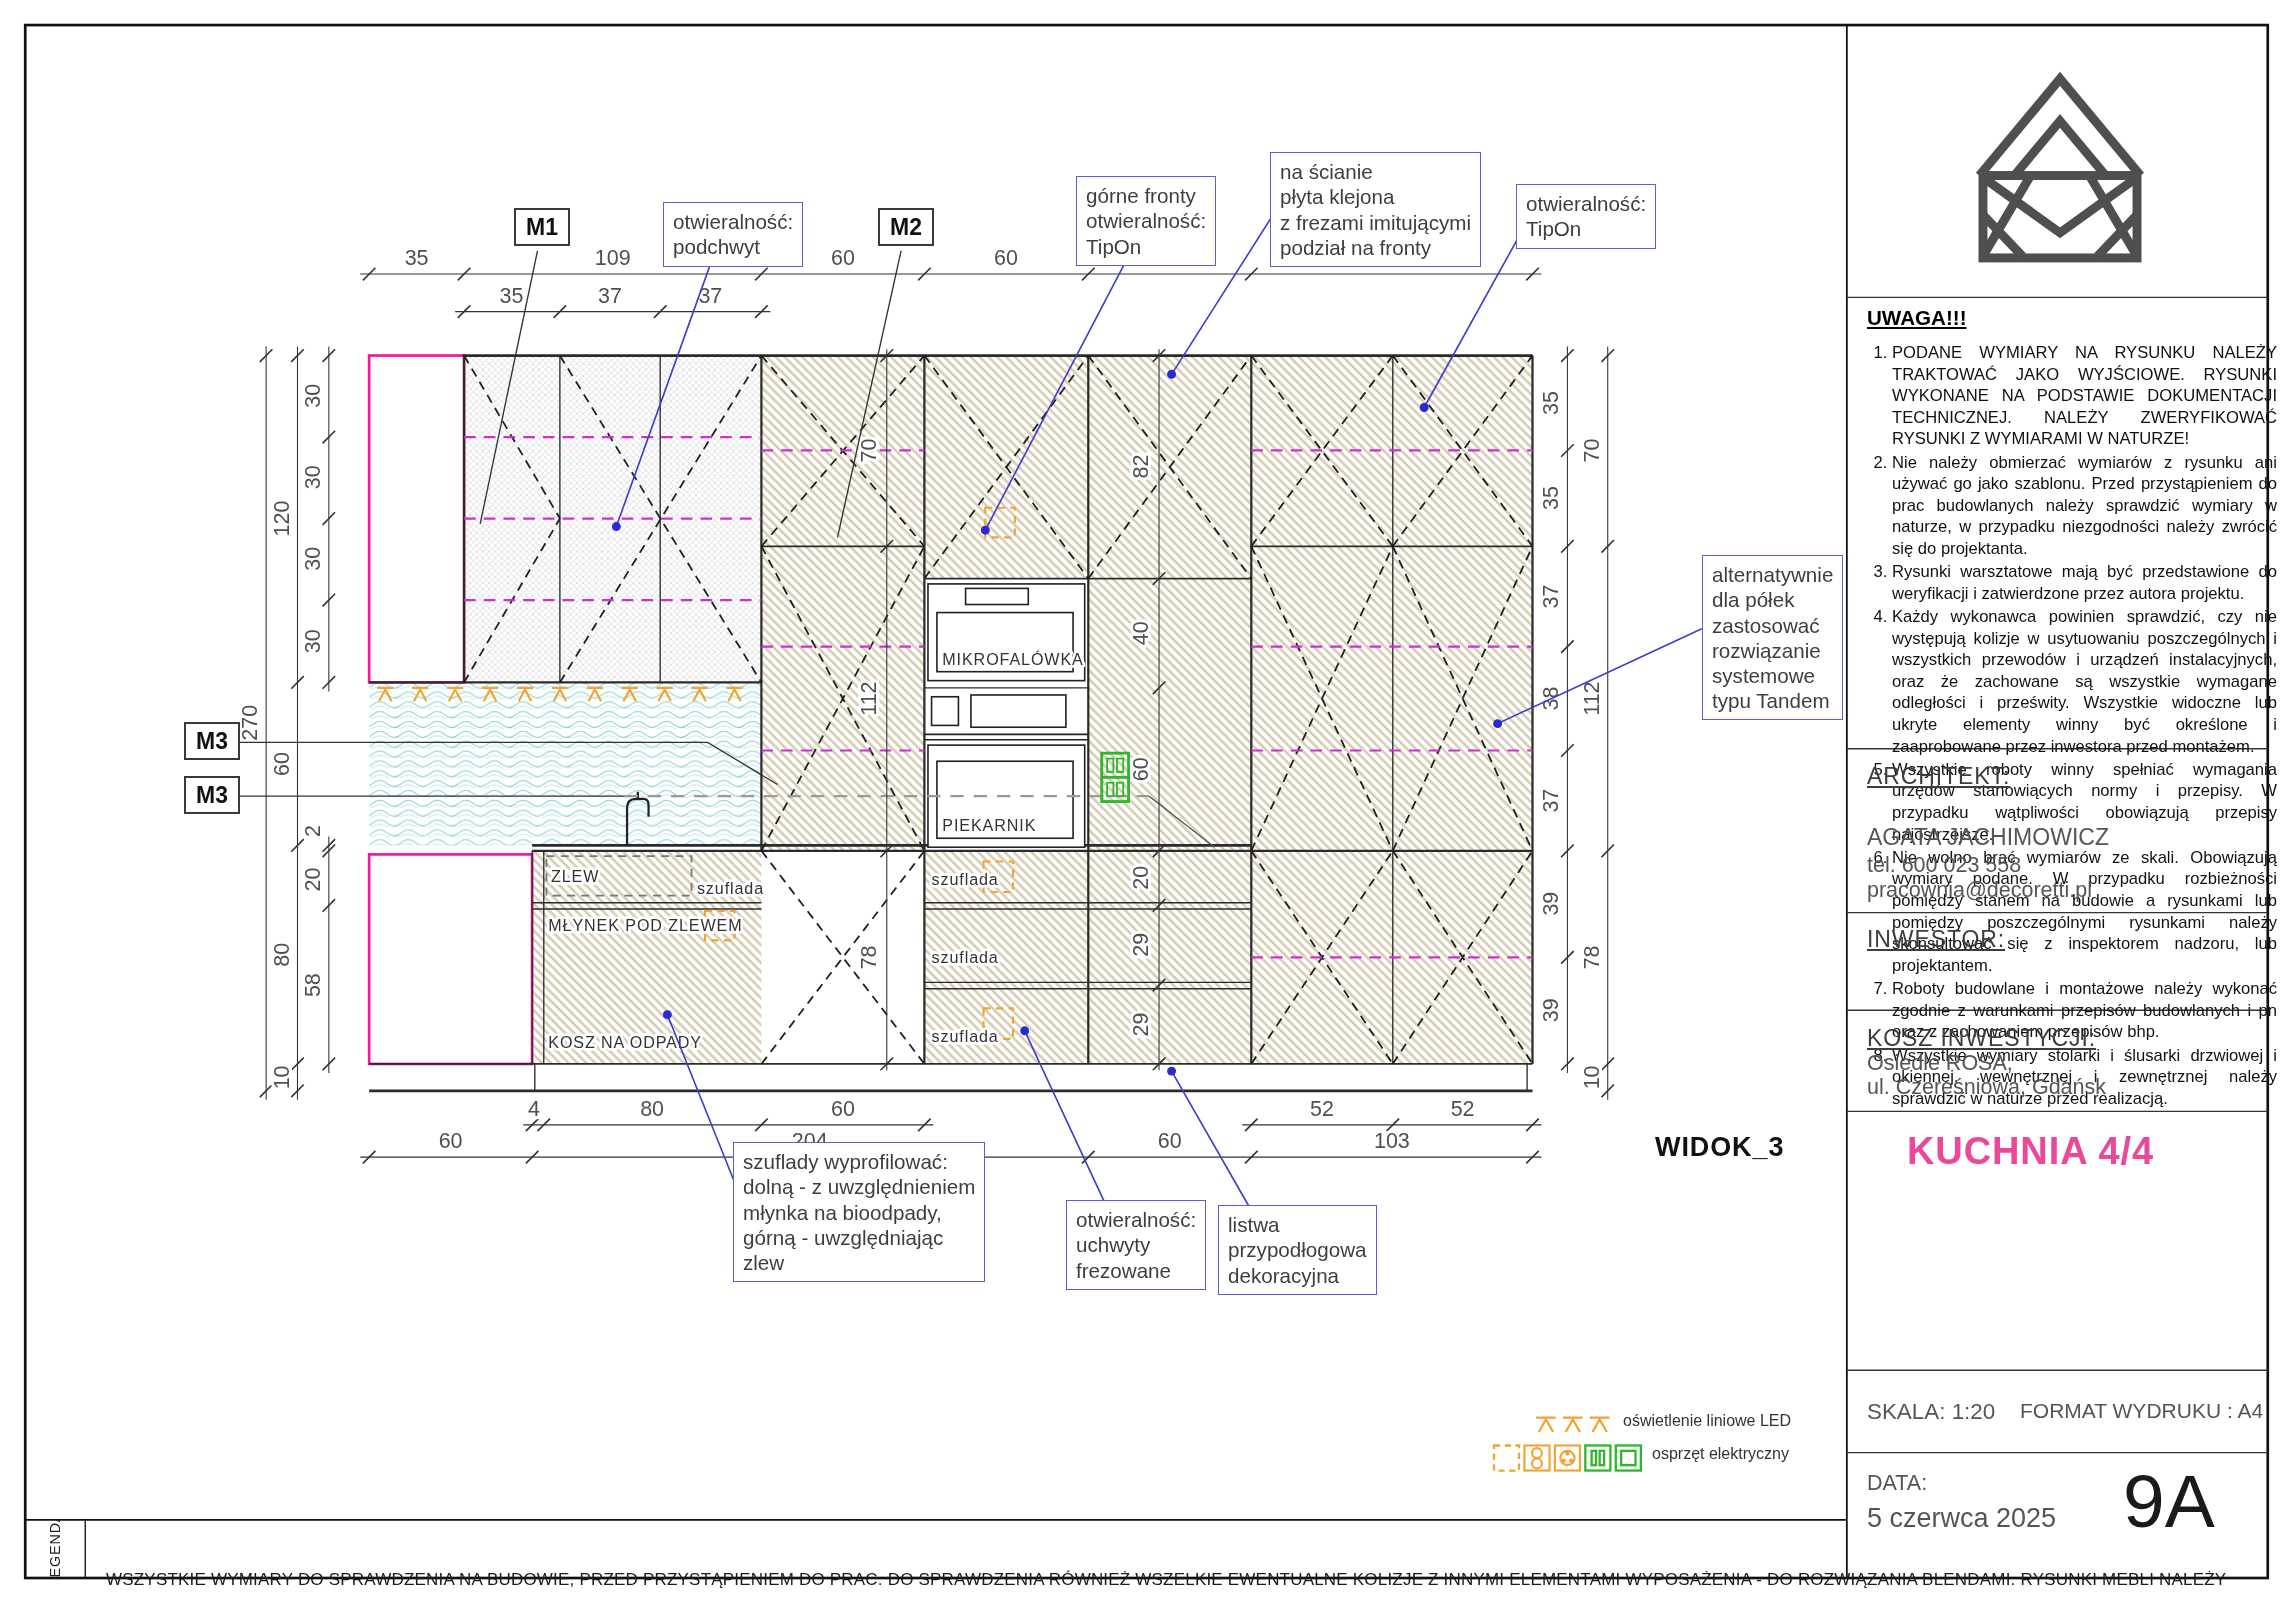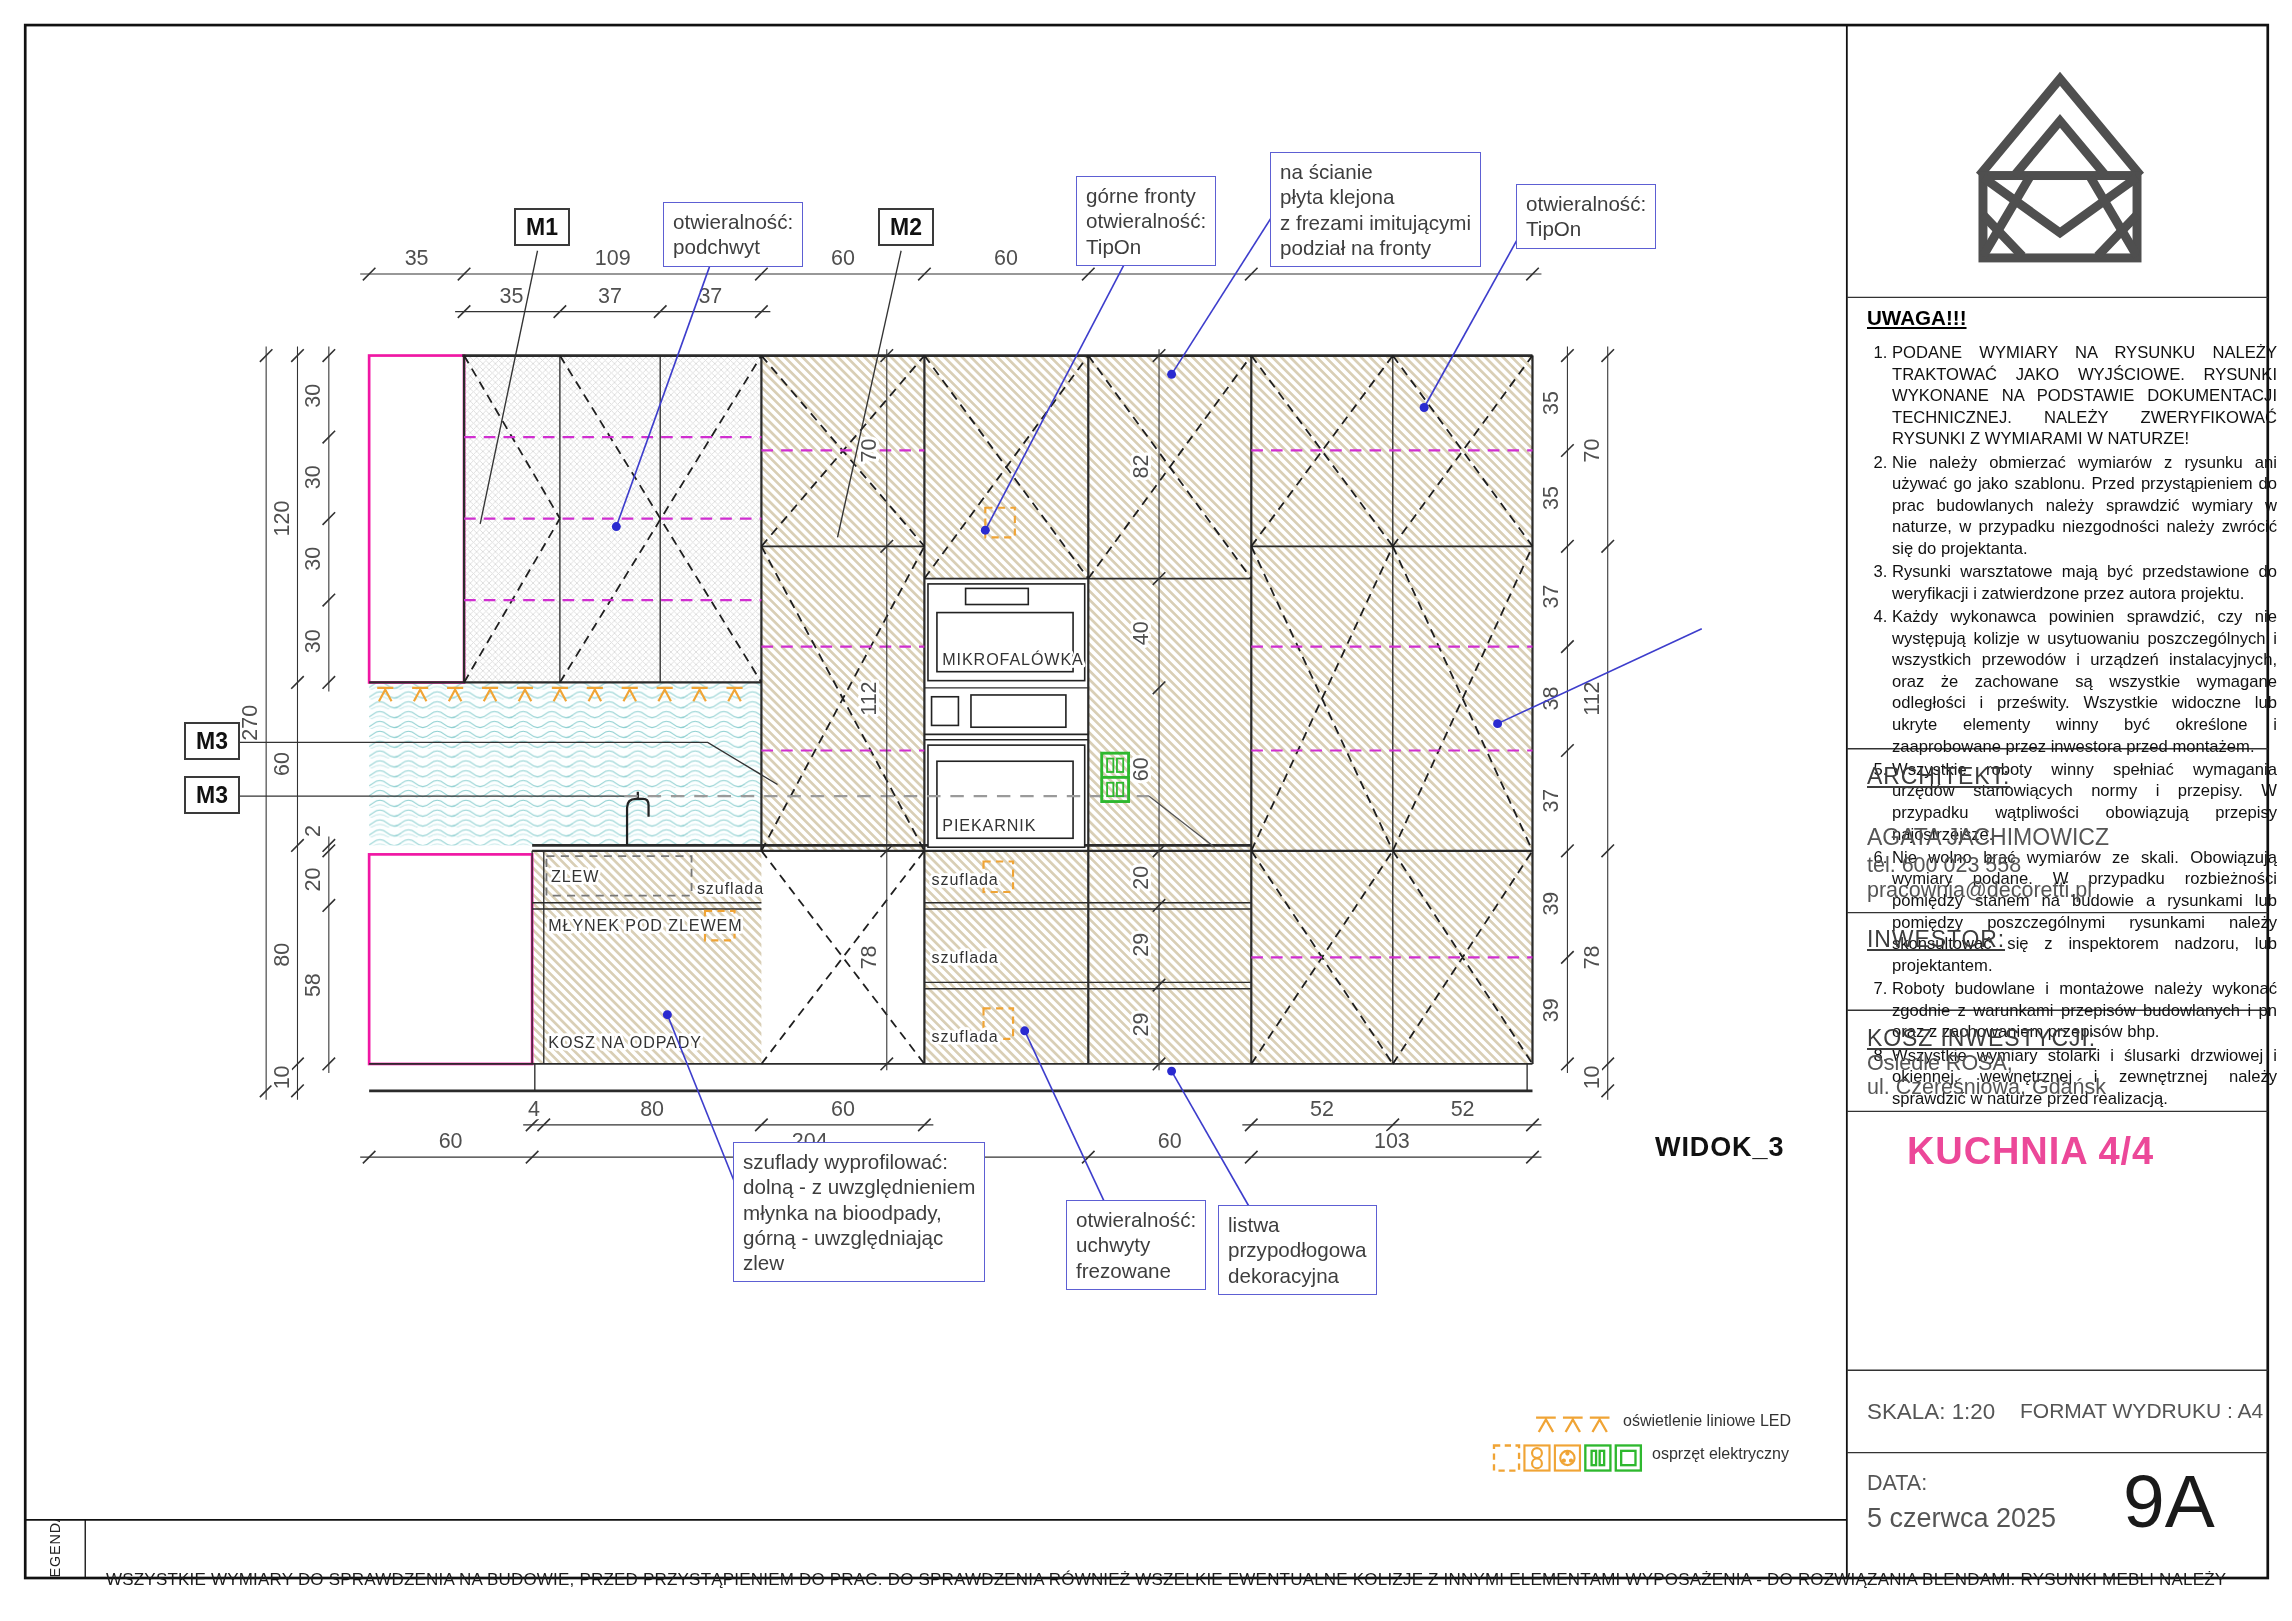--- a/index.html
+++ b/index.html
@@ -364,20 +364,26 @@
 podchwyt</div>
 <div class="callout" style="left:1076px;top:176px;">górne fronty
 otwieralność:
 TipOn</div>
 <div class="callout" style="left:1270px;top:152px;">na ścianie
 płyta klejona
 z frezami imitującymi
 podział na fronty</div>
 <div class="callout" style="left:1516px;top:184px;">otwieralność:
 TipOn</div>
+<div class="callout" style="left:1702px;top:555px;">alternatywnie
+dla półek
+zastosować
+rozwiązanie
+systemowe
+typu Tandem</div>
 <div class="callout" style="left:733px;top:1142px;">szuflady wyprofilować:
 dolną - z uwzględnieniem
 młynka na bioodpady,
 górną - uwzględniając
 zlew</div>
 <div class="callout" style="left:1066px;top:1200px;">otwieralność:
 uchwyty
 frezowane</div>
 <div class="callout" style="left:1218px;top:1205px;">listwa
 przypodłogowa

